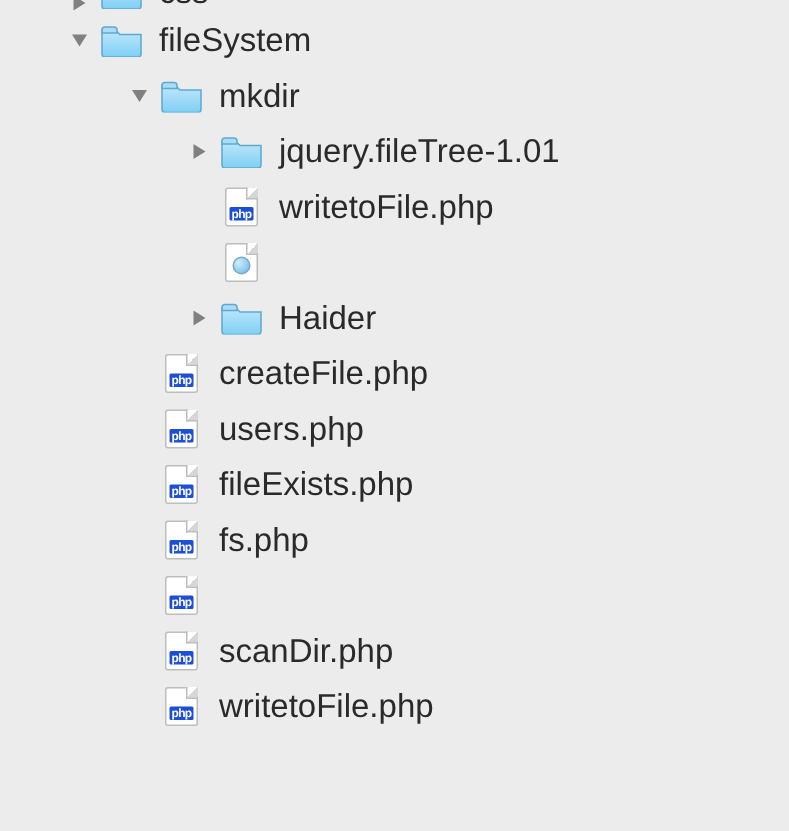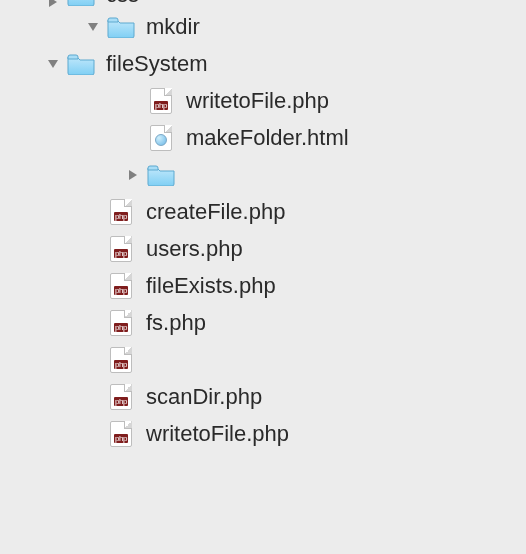--- a/index.html
+++ b/index.html
@@ -54,23 +54,23 @@
     content: "";
     position: absolute;
     top: -1px; right: -1px;
     width: 7px; height: 7px;
     background: linear-gradient(135deg, #fff 50%, #d6d6d6 50%);
     border-left: 1px solid #bdbdbd;
     border-bottom: 1px solid #bdbdbd;
   }
   .php-tag {
     font-size: 8px;
-    font-weight: 400;
+    font-weight: 700;
     letter-spacing: -0.5px;
-    background: #7f1d1d;
+    background: #1d4ed8;
     color: #fff;
     padding: 0 1px;
     border-radius: 1px;
     line-height: 9px;
     margin-bottom: 2px;
   }
   .html-orb {
     width: 12px; height: 12px;
     border-radius: 50%;
     background: radial-gradient(circle at 30% 30%, #cfeffc, #6cb7e6);
@@ -104,52 +104,69 @@
       <svg class="folder-svg" viewBox="0 0 28 22">
           <path d="M1 4 h9 l3 3 h14 v13 a2 2 0 0 1 -2 2 H3 a2 2 0 0 1 -2 -2 Z" fill="url(#fg)" stroke="#5da9cf" stroke-width="1"></path>
           <path d="M1 4 a2 2 0 0 1 2 -2 h6 a2 2 0 0 1 2 2 v2 H1 Z" fill="#a9ddf6" stroke="#5da9cf" stroke-width="1"></path>
         </svg>
     </span>
     <span class="label">css</span>
   </div>
 
   <div class="row">
     <span class="indent"></span>
-      <span class="indent"></span>
     <span class="arrow">
       <svg width="12" height="12">
           <polygon points="1,2 11,2 6,10" fill="#808080"></polygon>
         </svg>
     </span>
     <span class="icon">
       <svg class="folder-svg" viewBox="0 0 28 22">
           <path d="M1 4 h9 l3 3 h14 v13 a2 2 0 0 1 -2 2 H3 a2 2 0 0 1 -2 -2 Z" fill="url(#fg)" stroke="#5da9cf" stroke-width="1"></path>
           <path d="M1 4 a2 2 0 0 1 2 -2 h6 a2 2 0 0 1 2 2 v2 H1 Z" fill="#a9ddf6" stroke="#5da9cf" stroke-width="1"></path>
         </svg>
     </span>
+    <span class="label">fileSystem</span>
+  </div>
+
+  <div class="row">
+    <span class="indent"></span>
+      <span class="indent"></span>
+    <span class="arrow">
+      <svg width="12" height="12">
+          <polygon points="1,2 11,2 6,10" fill="#808080"></polygon>
+        </svg>
+    </span>
+    <span class="icon">
+      <svg class="folder-svg" viewBox="0 0 28 22">
+          <path d="M1 4 h9 l3 3 h14 v13 a2 2 0 0 1 -2 2 H3 a2 2 0 0 1 -2 -2 Z" fill="url(#fg)" stroke="#5da9cf" stroke-width="1"></path>
+          <path d="M1 4 a2 2 0 0 1 2 -2 h6 a2 2 0 0 1 2 2 v2 H1 Z" fill="#a9ddf6" stroke="#5da9cf" stroke-width="1"></path>
+        </svg>
+    </span>
     <span class="label">mkdir</span>
   </div>
 
-  <div class="row">
-    <span class="indent"></span>
-    <span class="arrow">
-      <svg width="12" height="12">
-          <polygon points="1,2 11,2 6,10" fill="#808080"></polygon>
-        </svg>
-    </span>
-    <span class="icon">
-      <svg class="folder-svg" viewBox="0 0 28 22">
-          <path d="M1 4 h9 l3 3 h14 v13 a2 2 0 0 1 -2 2 H3 a2 2 0 0 1 -2 -2 Z" fill="url(#fg)" stroke="#5da9cf" stroke-width="1"></path>
-          <path d="M1 4 a2 2 0 0 1 2 -2 h6 a2 2 0 0 1 2 2 v2 H1 Z" fill="#a9ddf6" stroke="#5da9cf" stroke-width="1"></path>
-        </svg>
-    </span>
-    <span class="label">fileSystem</span>
-  </div>
-
-
+
+  <div class="row">
+    <span class="indent"></span>
+      <span class="indent"></span>
+      <span class="indent"></span>
+    <span class="arrow">
+      <svg width="12" height="12">
+          <polygon points="2,1 10,6 2,11" fill="#808080"></polygon>
+        </svg>
+    </span>
+    <span class="icon">
+      <svg class="folder-svg" viewBox="0 0 28 22">
+          <path d="M1 4 h9 l3 3 h14 v13 a2 2 0 0 1 -2 2 H3 a2 2 0 0 1 -2 -2 Z" fill="url(#fg)" stroke="#5da9cf" stroke-width="1"></path>
+          <path d="M1 4 a2 2 0 0 1 2 -2 h6 a2 2 0 0 1 2 2 v2 H1 Z" fill="#a9ddf6" stroke="#5da9cf" stroke-width="1"></path>
+        </svg>
+    </span>
+    <span class="label">jquery.fileTree-1.01</span>
+  </div>
 
   <div class="row">
     <span class="indent"></span>
       <span class="indent"></span>
       <span class="indent"></span>
     <span class="arrow"></span>
     <span class="icon">
       <span class="file-badge">
           <span class="php-tag">php</span>
         </span>
@@ -160,39 +177,39 @@
   <div class="row">
     <span class="indent"></span>
       <span class="indent"></span>
       <span class="indent"></span>
     <span class="arrow"></span>
     <span class="icon">
       <span class="file-badge">
           <span class="html-orb"></span>
         </span>
     </span>
-    <span class="label">makeFolder.html</span>
   </div>
 
 
   <div class="row">
     <span class="indent"></span>
       <span class="indent"></span>
       <span class="indent"></span>
     <span class="arrow">
       <svg width="12" height="12">
           <polygon points="2,1 10,6 2,11" fill="#808080"></polygon>
         </svg>
     </span>
     <span class="icon">
       <svg class="folder-svg" viewBox="0 0 28 22">
           <path d="M1 4 h9 l3 3 h14 v13 a2 2 0 0 1 -2 2 H3 a2 2 0 0 1 -2 -2 Z" fill="url(#fg)" stroke="#5da9cf" stroke-width="1"></path>
           <path d="M1 4 a2 2 0 0 1 2 -2 h6 a2 2 0 0 1 2 2 v2 H1 Z" fill="#a9ddf6" stroke="#5da9cf" stroke-width="1"></path>
         </svg>
     </span>
+    <span class="label">Haider</span>
   </div>
 
   <div class="row">
     <span class="indent"></span>
       <span class="indent"></span>
     <span class="arrow"></span>
     <span class="icon">
       <span class="file-badge">
           <span class="php-tag">php</span>
         </span>

